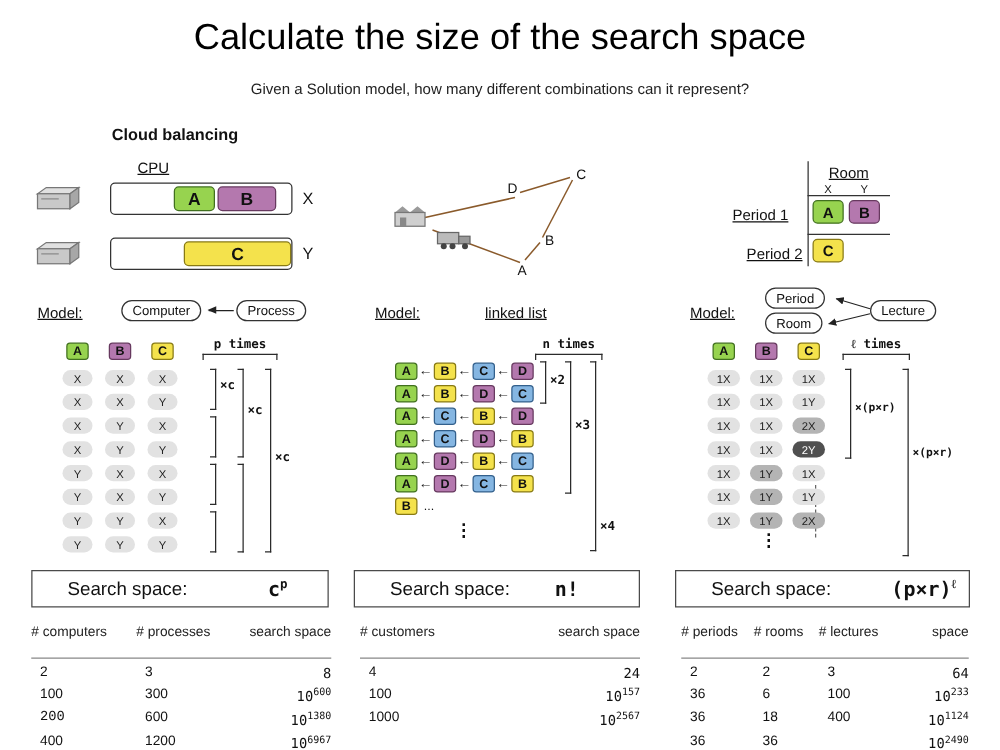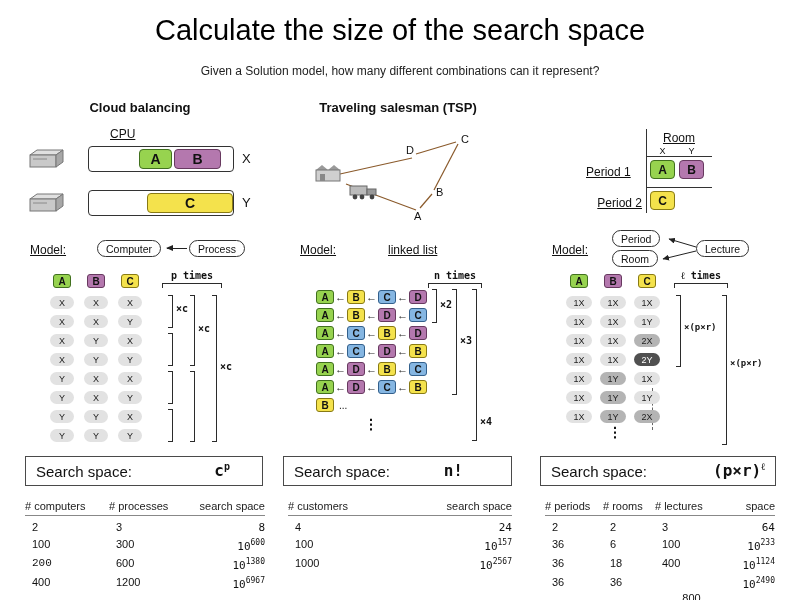--- a/index.html
+++ b/index.html
@@ -43,41 +43,40 @@
   .mult { position: absolute; font-family: "DejaVu Sans Mono", monospace; font-size: 10px; font-weight: bold; }
   .mult.sm9 { font-size: 9px; }
   .tl { position: absolute; font-family: "DejaVu Sans Mono", monospace; font-size: 10px;
         font-weight: bold; text-align: center; }
 
   .vd { position: absolute; font-size: 14px; font-weight: bold; }
   .dash-v { position: absolute; border-left: 1px dashed #666; }
 
   .sbox { position: absolute; height: 30px; border: 1.5px solid #4a4a4a; display: flex;
           align-items: center; background: #fff; }
-  .sbox .lbl { font-size: 15px; margin-left: 10px; }
+  .sbox .lbl { font-size: 15px; margin-left: 28px; }
   .sbox .formula { margin-left: auto; font-weight: bold; font-size: 16px; }
   .sbox .formula sup { font-size: 10px; }
 
-  .t-head { display: flex; border-bottom: 1px solid #888; padding-bottom: 3px; font-size: 11px; color: #222; }
+  .t-head { display: flex; border-bottom: 1px solid #888; padding-bottom: 14px; font-size: 11px; color: #222; }
   .t-row { display: flex; margin-top: 4.5px; font-size: 11px; }
   .t-cell sup { font-size: 8px; }
 
   .line-h { position: absolute; height: 1px; background: #333; }
   .line-v { position: absolute; width: 1px; background: #333; }
 </style>
 </head>
 <body>
 
 <div id="page">
 
   <div class="abs title">Calculate the size of the search space</div>
   <div class="abs subtitle">Given a Solution model, how many different combinations can it represent?</div>
 
   <div class="abs colhead" style="left:20px;top:100px;width:240px">Cloud balancing</div>
-  <div class="abs colhead" style="left:280px;top:100px;width:236px">Traveling salesman (TSP)</div>
 
   <div class="abs lab12" style="left:110px;top:127px">CPU</div>
 
   <svg class="abs" style="left:26px;top:148px" width="40" height="22" viewBox="0 0 40 22">
     <polygon points="4,7 30,7 37,2 11,2" fill="#e0e0e0" stroke="#777" stroke-width="1"></polygon>
     <rect x="4" y="7" width="26" height="12" fill="#c9c9c9" stroke="#777" stroke-width="1"></rect>
     <polygon points="30,7 37,2 37,14 30,19" fill="#a7a7a7" stroke="#777" stroke-width="1"></polygon>
     <line x1="7" y1="11" x2="21" y2="11" stroke="#8a8a8a"></line>
   </svg>
   <div class="bar" id="bar0" style="left:88px;top:146px;width:146px;height:26px">

